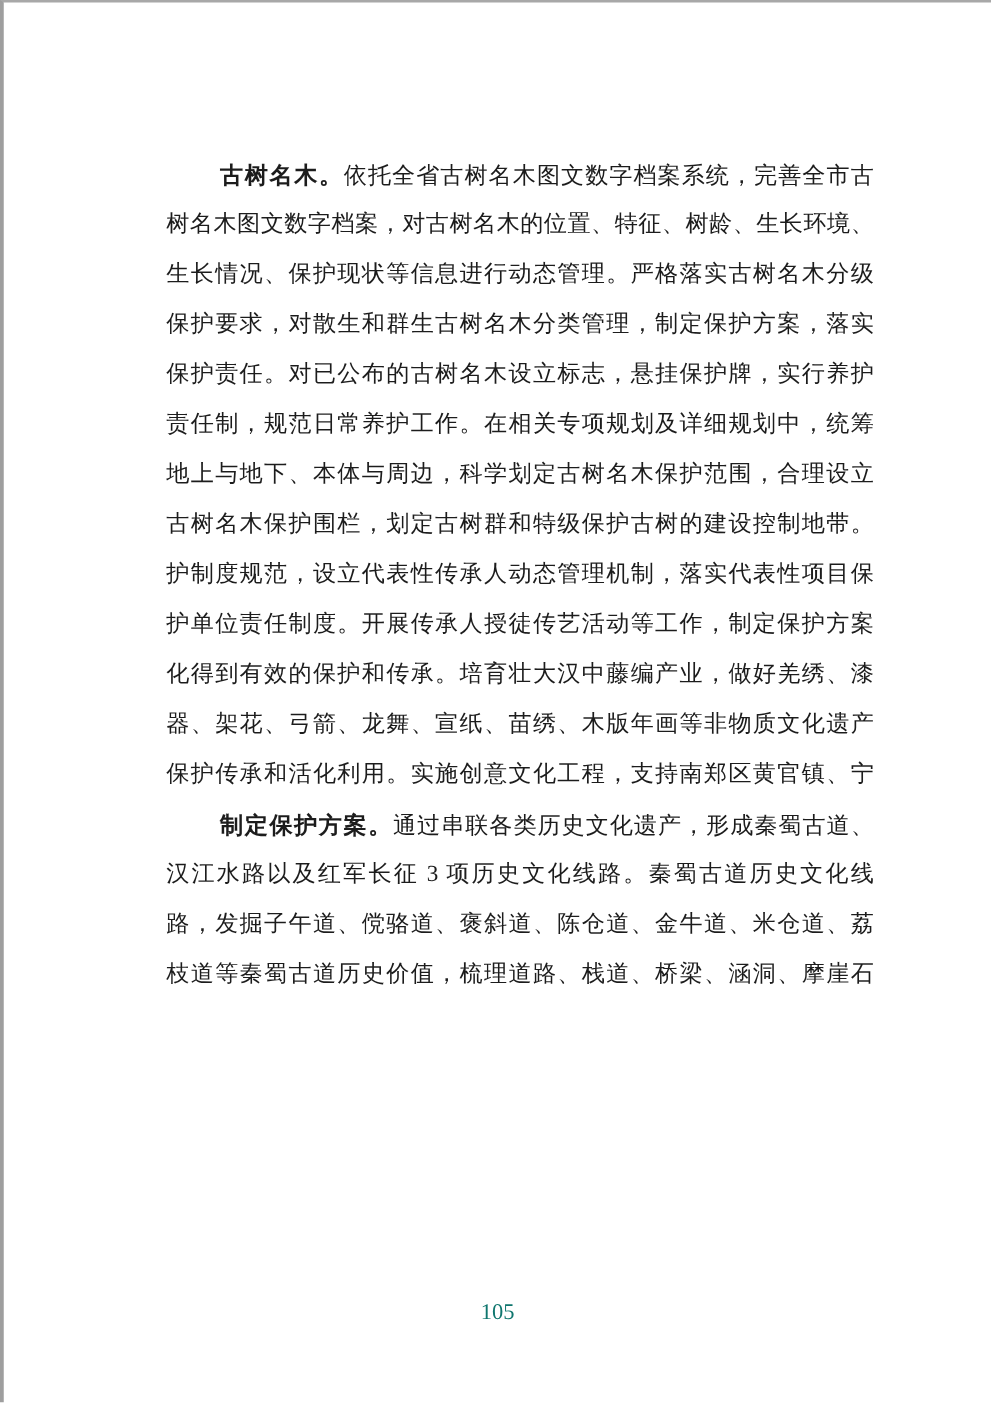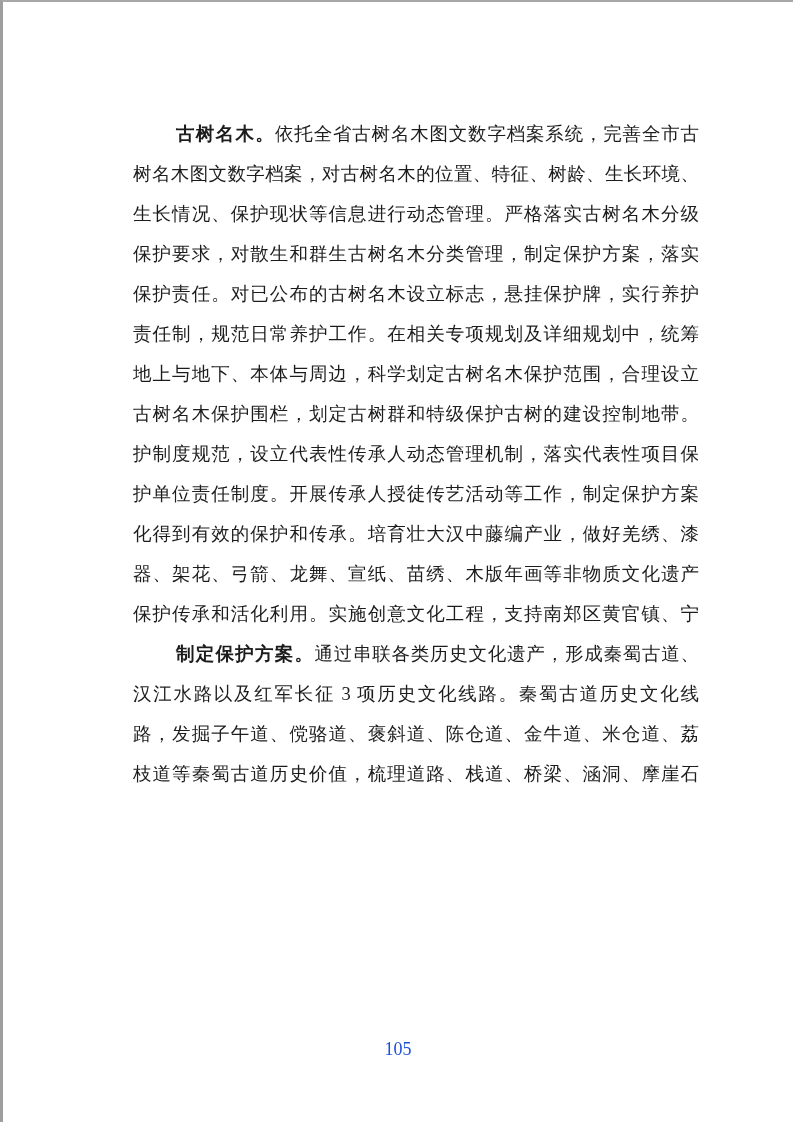--- a/index.html
+++ b/index.html
@@ -20,21 +20,21 @@
     color: #1c1c1c;
   }
   .text-body {
     position: absolute;
     left: 130px;
     top: 118px;
     width: 566px;
   }
   .line {
     height: 40px;
-    line-height: 28px;
+    line-height: 40px;
     font-size: 18.5px;
     white-space: nowrap;
     text-align: justify;
     text-align-last: justify;
     -moz-text-align-last: justify;
   }
   .line.first {
     padding-left: 43px;
   }
   .line.short {
@@ -48,21 +48,21 @@
   }
   .page-number {
     position: absolute;
     top: 1032px;
     left: 0;
     width: 100%;
     height: 30px;
     line-height: 30px;
     text-align: center;
     font-size: 18px;
-    color: #1d4ed8;
+    color: #0f766e;
   }
 </style>
 </head>
 <body>
 
 <div class="page">
 
   <div class="text-body">
 
     <div class="para">

